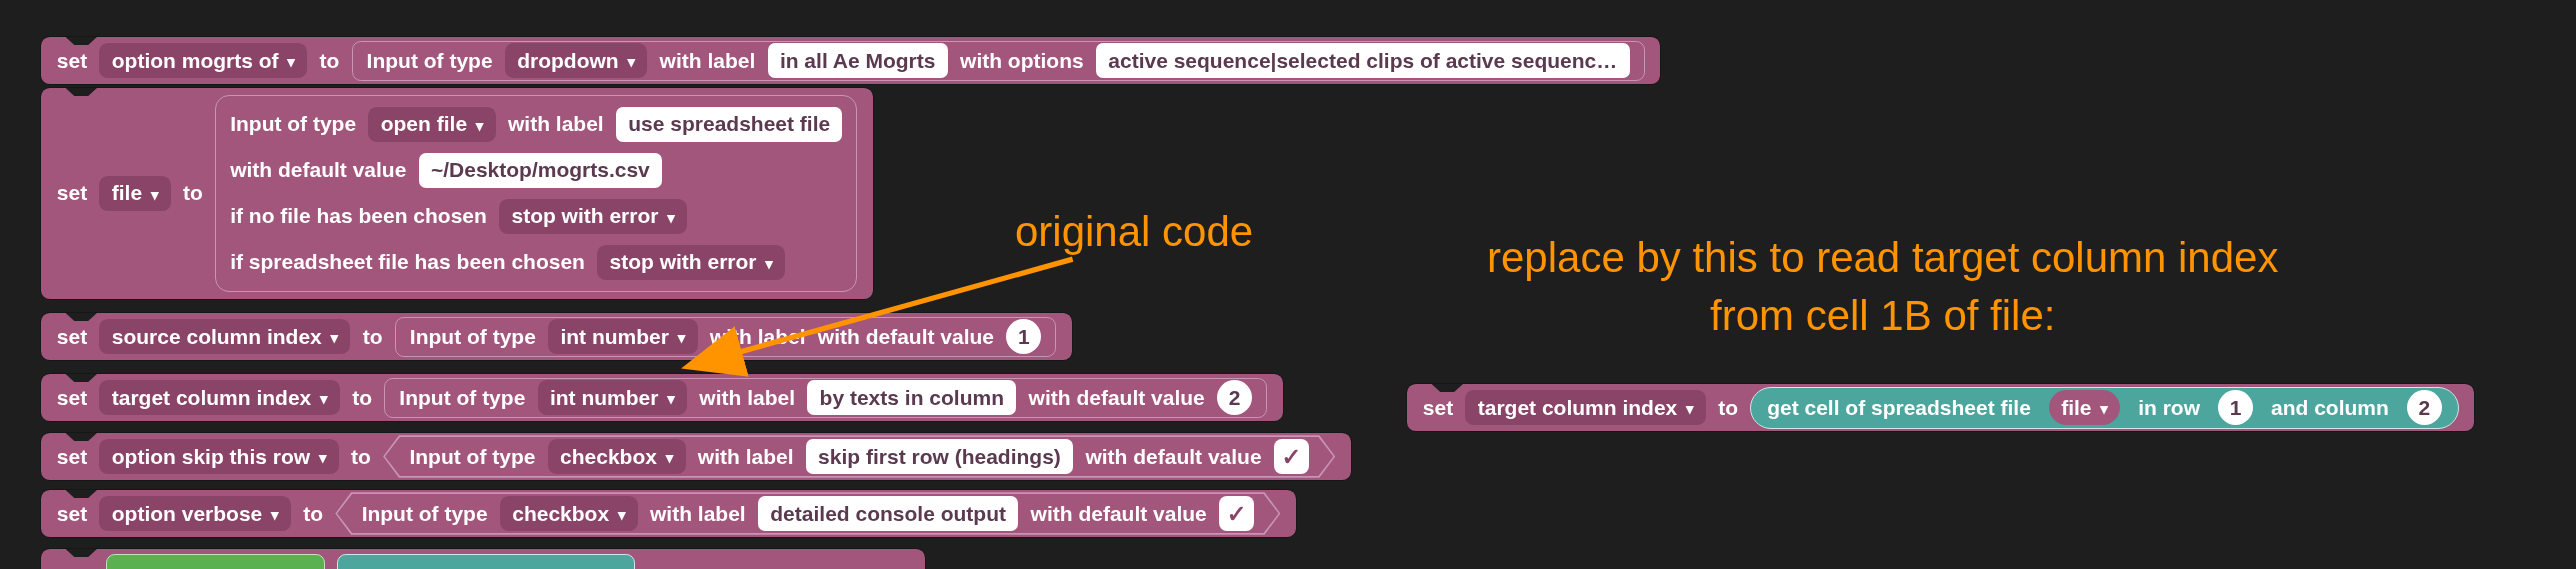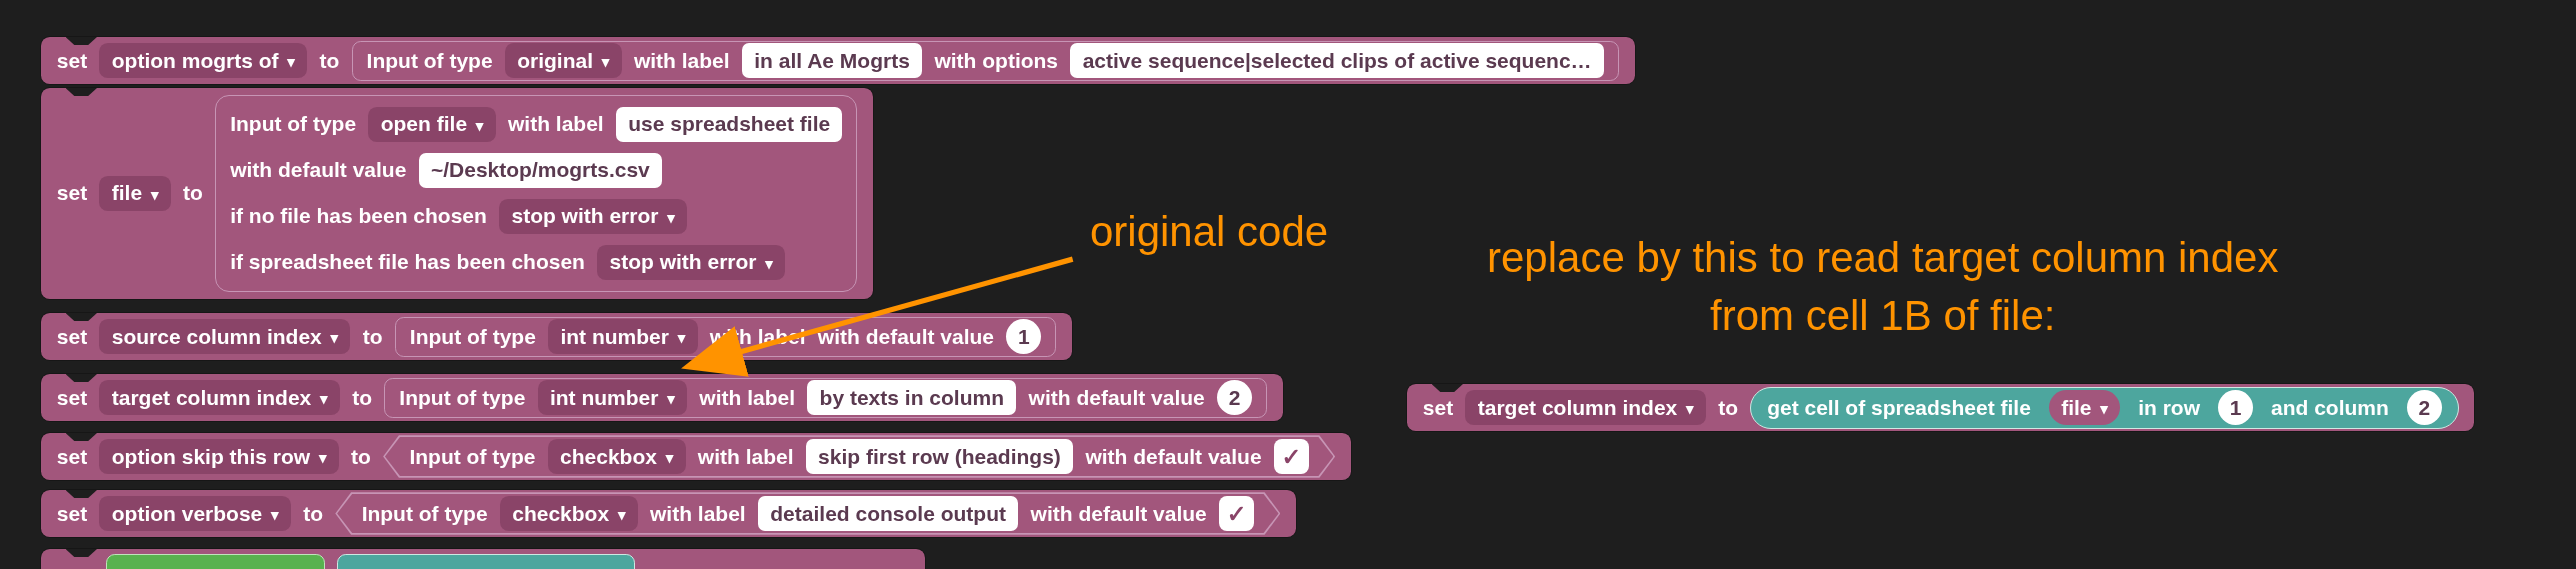--- a/index.html
+++ b/index.html
@@ -105,21 +105,21 @@
     <span class="notch"></span>
     <span class="lbl">set</span>
     <span class="dd">
       <span>option mogrts of</span>
       <span class="caret">▾</span>
     </span>
     <span class="lbl">to</span>
     <span class="rep">
       <span class="lbl">Input of type</span>
       <span class="dd">
-        <span>original</span>
+        <span>dropdown</span>
         <span class="caret">▾</span>
       </span>
       <span class="lbl">with label</span>
       <span class="wfield">in all Ae Mogrts</span>
       <span class="lbl">with options</span>
       <span class="wfield">active sequence|selected clips of active sequenc…</span>
     </span>
   </div>
 
   <div class="block block-file" style="left:41px;top:88px;">
@@ -268,21 +268,21 @@
         <span>file</span>
         <span class="caret">▾</span>
       </span>
       <span class="lbl">in row</span>
       <span class="numfield">1</span>
       <span class="lbl">and column</span>
       <span class="numfield">2</span>
     </span>
   </div>
 
-  <div class="annotation" style="left:1090px;top:208px;">original code</div>
+  <div class="annotation" style="left:1015px;top:208px;">original code</div>
 
   <div class="annotation" style="left:1487px;top:229px;text-align:center;">
     <div class="line">replace by this to read target column index</div>
     <div class="line">from cell 1B of file:</div>
   </div>
 
   <svg class="arrow-layer" width="2576" height="569" viewBox="0 0 2942 650">
     <defs>
       <marker id="ah" markerWidth="12" markerHeight="10" refX="9" refY="5" orient="auto">
         <path d="M0,0 L12,5 L0,10 z" fill="#ff9300"></path>

